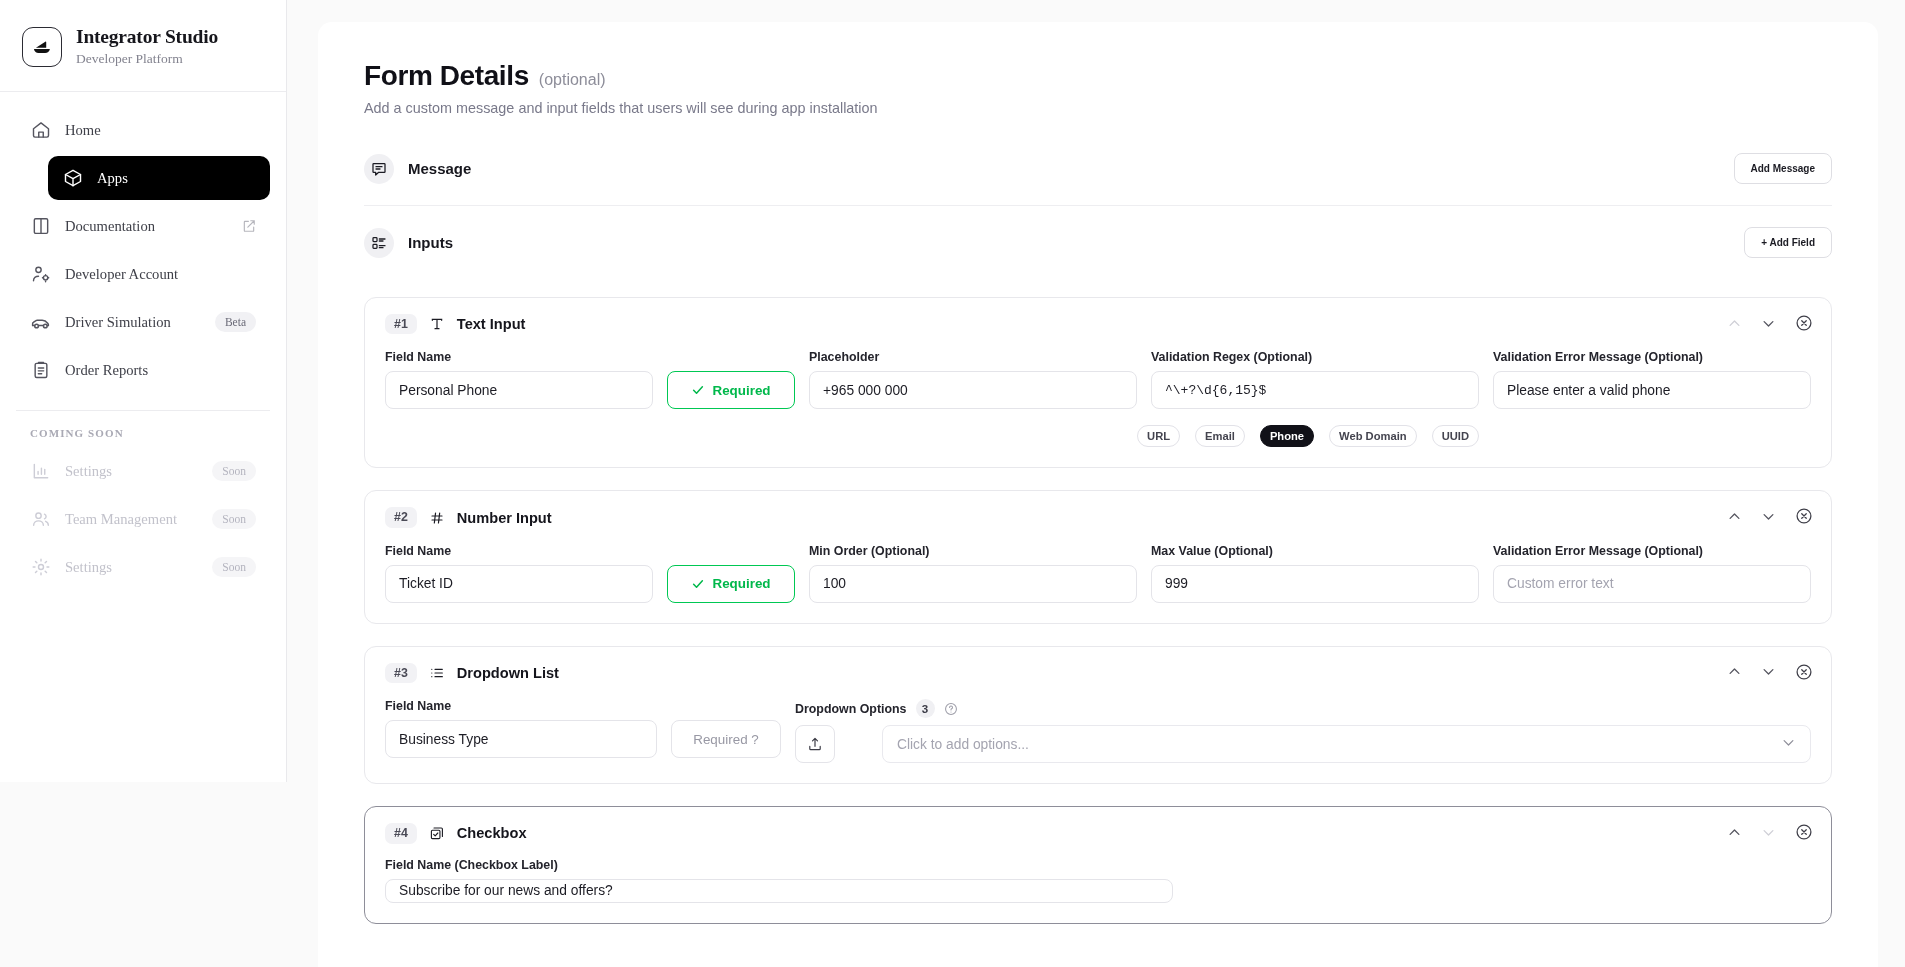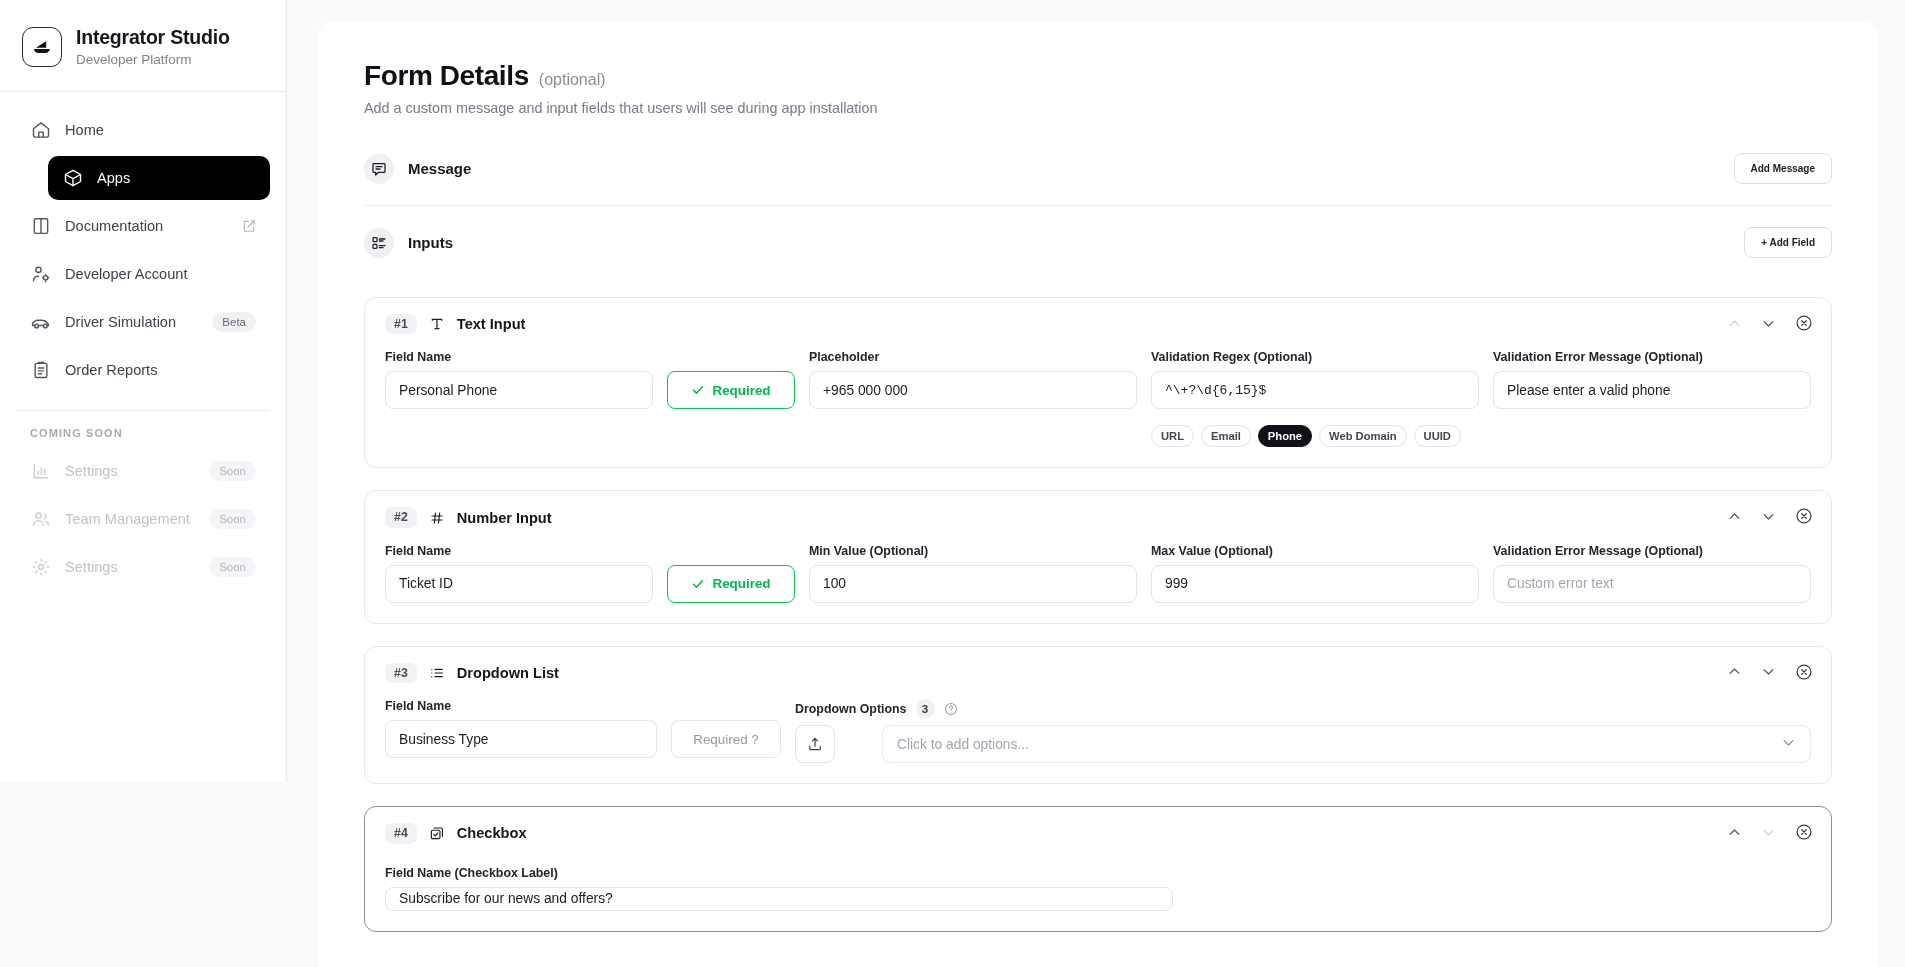--- a/index.html
+++ b/index.html
@@ -9,21 +9,21 @@
     font-family: "Liberation Sans", sans-serif;
     overflow: hidden;
   }
   body { display: flex; }
 
   
   .sidebar {
     width: 287px; height: 782px; flex: 0 0 287px;
     background: #ffffff;
     border-right: 1px solid #e9e9ec;
-    display: flex; flex-direction: column;
+    display: flex; flex-direction: column; font-family: Liberation Serif, serif;
   }
   .brand {
     display: flex; align-items: center; gap: 14px;
     padding: 26px 22px 24px 22px;
     border-bottom: 1px solid #ececef;
   }
   .brand-logo {
     width: 40px; height: 40px; flex: 0 0 40px;
     border: 1.6px solid #2b2b33; border-radius: 11px;
     display: flex; align-items: center; justify-content: center;
@@ -123,21 +123,21 @@
   .inp.mono { font-family: "Liberation Mono", monospace; font-size: 13px; }
 
   .req-btn {
     height: 38px; border-radius: 8px; display: flex; align-items: center;
     justify-content: center; gap: 7px; font-size: 13.4px; font-weight: 700;
     cursor: pointer; background: #fff;
   }
   .req-btn.on { border: 1.5px solid #00c853; color: #00b84b; }
   .req-btn.off { border: 1px solid #e4e4e9; color: #9898a4; font-weight: 500; }
 
-  .chips { display: flex; gap: 7px; margin-top: 9px; }
+  .chips { display: flex; gap: 15px; margin-top: 9px; justify-content: flex-end; }
   .chip {
     border: 1px solid #e2e2e8; border-radius: 20px; background: #fff;
     font-size: 11.2px; font-weight: 600; color: #44444f;
     padding: 4px 9px; cursor: pointer; white-space: nowrap;
   }
   .chip.sel { background: #111118; border-color: #111118; color: #fff; }
 
   .opt-head { display: flex; align-items: center; gap: 9px; }
   .opt-count {
     background: #f0f0f3; color: #3b3b46; font-size: 11.6px; font-weight: 600;
@@ -433,21 +433,21 @@
         <div class="fld" style="width:128px;justify-content:flex-end">
           <span class="lbl" style="visibility:hidden">.</span>
           <div class="req-btn on">
             <svg width="14" height="14" viewBox="0 0 24 24" fill="none" stroke="#00b84b" stroke-width="2.6" stroke-linecap="round" stroke-linejoin="round">
                   <path d="m4.5 12.5 5 5 10-11"></path>
                 </svg>
             <span>Required</span>
           </div>
         </div>
         <div class="fld" style="width:328px">
-          <span class="lbl">Min Value (Optional)</span>
+          <span class="lbl">Min Order (Optional)</span>
           <div class="inp">100</div>
         </div>
         <div class="fld" style="width:328px">
           <span class="lbl">Max Value (Optional)</span>
           <div class="inp">999</div>
         </div>
         <div class="fld" style="width:318px">
           <span class="lbl">Validation Error Message (Optional)</span>
           <div class="inp ph">Custom error text</div>
         </div>
@@ -550,21 +550,21 @@
               </svg>
         </span>
         <span class="ctrl">
           <svg width="18" height="18" viewBox="0 0 24 24" fill="none" stroke="#3f3f49" stroke-width="1.7" stroke-linecap="round">
                 <circle cx="12" cy="12" r="9.2"></circle>
                 <path d="m9 9 6 6M15 9l-6 6"></path>
               </svg>
         </span>
       </div>
 
-      <div class="row" style="margin-top:22px">
+      <div class="row" style="margin-top:14px">
         <div class="fld" style="width:788px">
           <span class="lbl">Field Name (Checkbox Label)</span>
           <div class="inp" style="height:24px">Subscribe for our news and offers?</div>
         </div>
       </div>
     </section>
 
   </div>
 </div>
 </main>

